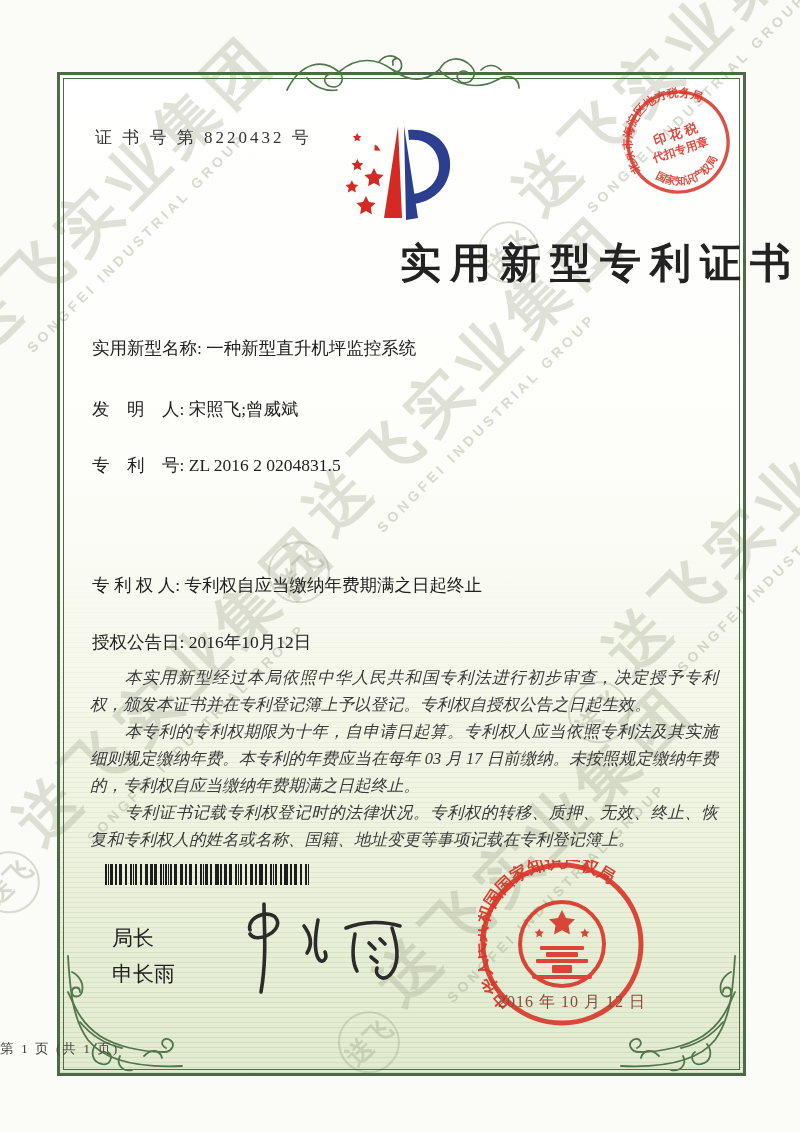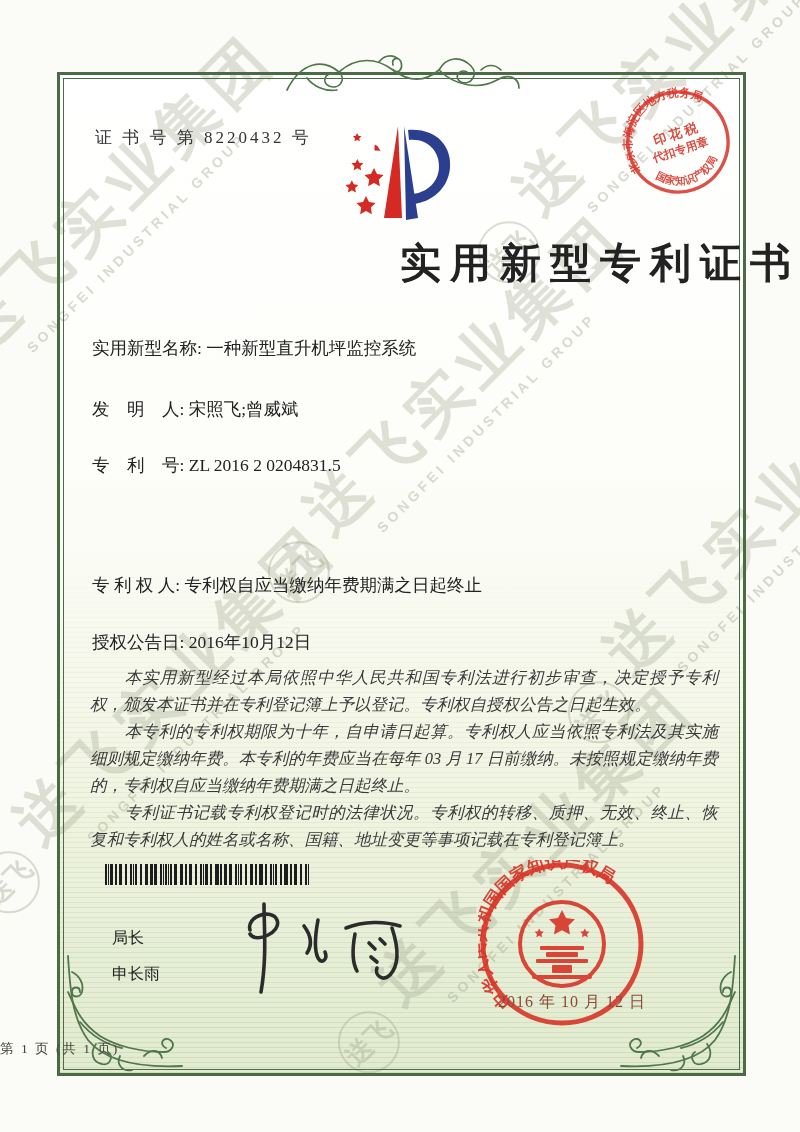--- a/index.html
+++ b/index.html
@@ -39,21 +39,21 @@
   .field .lab{display:inline-block;}
   .paras{position:absolute;left:90px;top:664px;width:628px;font-size:16.5px;line-height:27px;
     text-align:justify;color:#3a3a3a;font-style:italic;}
   .paras p{text-indent:2.1em;}
   .barcode{position:absolute;left:105px;top:864px;width:204px;height:21px;
     background:
       repeating-linear-gradient(90deg,#1c1c1c 0 2px,rgba(0,0,0,0) 2px 5px),
       repeating-linear-gradient(90deg,#1c1c1c 0 1px,rgba(0,0,0,0) 1px 7px),
       repeating-linear-gradient(90deg,rgba(0,0,0,0) 0 3px,#1c1c1c 3px 4px,rgba(0,0,0,0) 4px 11px);}
   .officer{position:absolute;left:112px;top:920px;font-family:"Liberation Sans","DejaVu Sans",sans-serif;
-    font-size:16px;font-weight:500;color:#222;line-height:36px;}
+    font-size:21px;font-weight:500;color:#222;line-height:36px;}
   .signature{position:absolute;left:228px;top:898px;}
   .seal{position:absolute;left:478px;top:860px;width:168px;height:168px;}
   .seal-date{position:absolute;left:470px;top:992px;width:176px;text-align:right;
     font-size:16px;letter-spacing:1px;color:var(--date-red);z-index:4;}
   .tax-stamp{position:absolute;left:624px;top:88px;width:108px;height:108px;transform:rotate(-18deg);}
   .footer{position:absolute;left:0;top:1040px;width:100%;text-align:left;
     font-size:13.5px;letter-spacing:2px;color:#45453f;}
   svg{display:block;}
 </style>
 </head>

